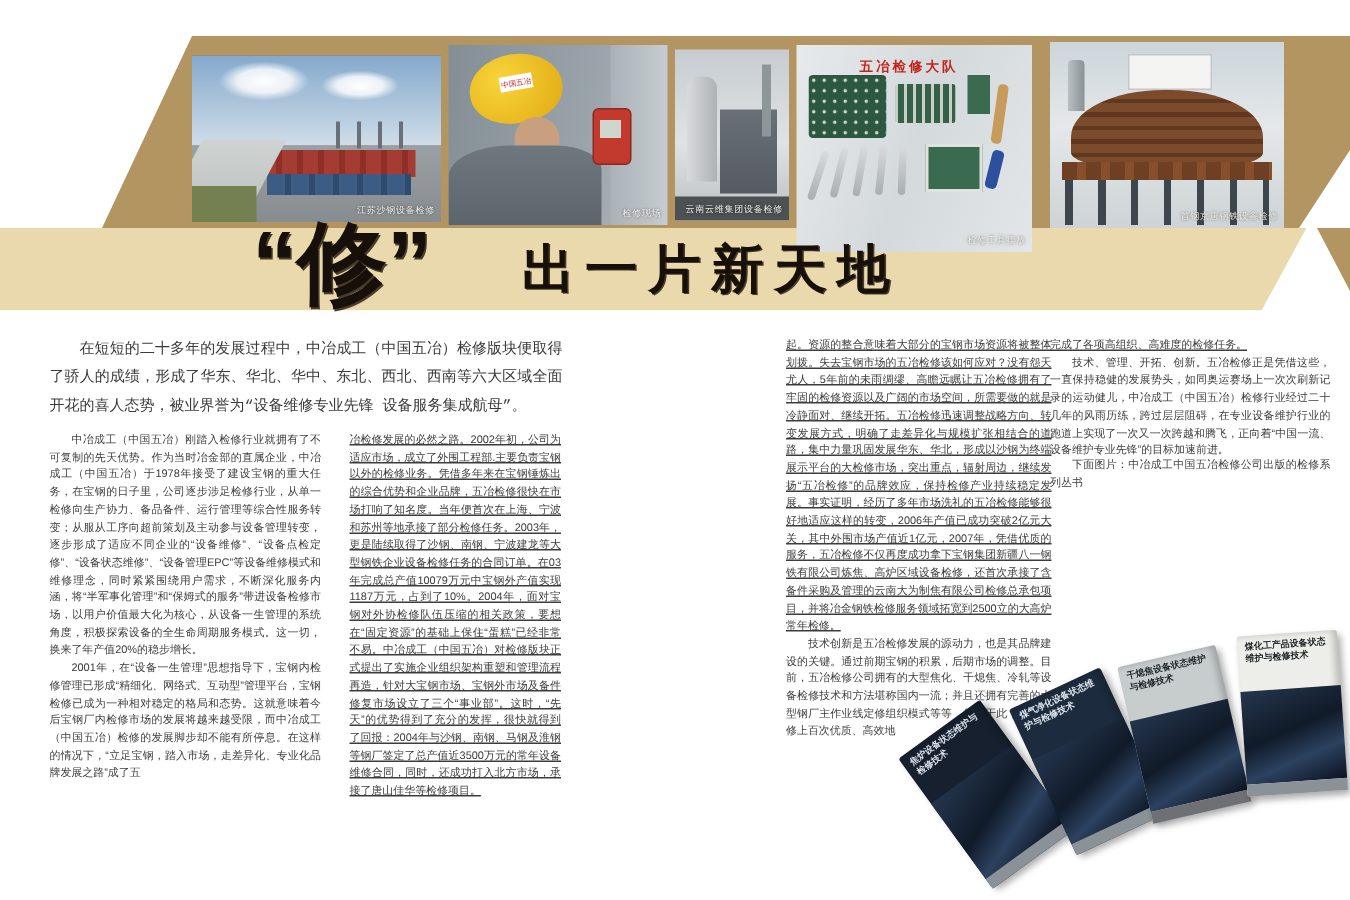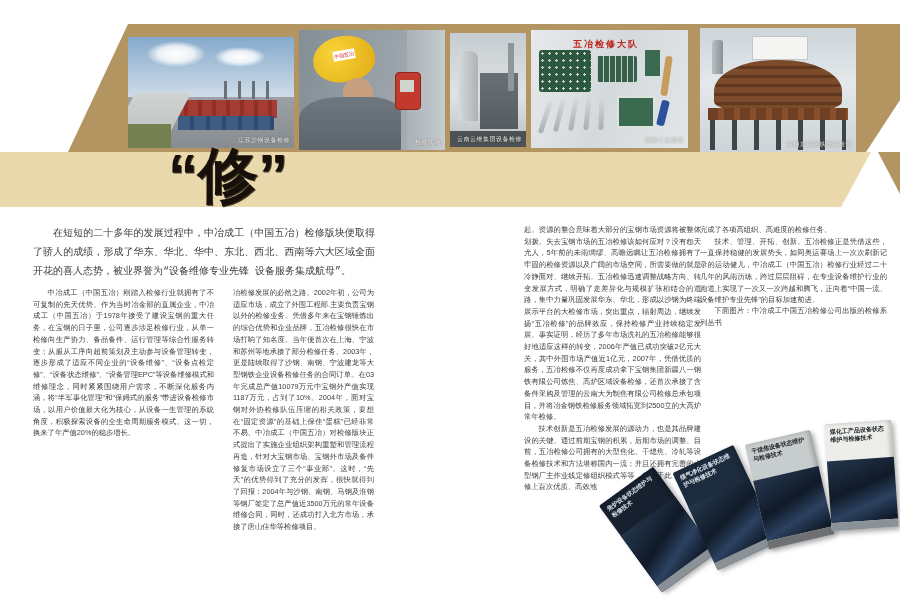--- a/index.html
+++ b/index.html
@@ -51,21 +51,21 @@
   .ph2-screen{left:101px;top:50px;width:14px;height:12px;background:#cfd6cd;}
 
   
   #photo3{left:450px;top:33px;width:76px;height:114px;background:linear-gradient(#c6ccd0,#e0e3e5 55%,#b9bec1);}
   .ph3-silo{left:8px;top:18px;width:20px;height:70px;background:linear-gradient(90deg,#d8dadb,#aeb2b4);border-radius:8px 8px 0 0;}
   .ph3-block{left:30px;top:40px;width:38px;height:56px;background:linear-gradient(#6a7176,#555b60);}
   .ph3-stack{left:58px;top:10px;width:6px;height:48px;background:#8f969a;}
   .ph3-ground{left:0;bottom:0;width:100%;height:14%;background:#4c5154;}
 
   
-  #photo4{left:531px;top:30px;width:157px;height:118px;background:linear-gradient(110deg,#e7eaec,#d4d9dc 50%,#e2e6e8);}
+  #photo4{left:531px;top:30px;width:157px;height:138px;background:linear-gradient(110deg,#e7eaec,#d4d9dc 50%,#e2e6e8);}
   .ph4-banner{position:absolute;left:42px;top:8px;font-size:9px;font-weight:700;color:#c0251c;letter-spacing:2px;z-index:4;}
   .ph4-case1{left:8px;top:20px;width:52px;height:42px;background:#2d5840;border-radius:3px;
              background-image:radial-gradient(#cfd6cc 1px,transparent 1.4px);background-size:7px 7px;background-color:#2d5840;}
   .ph4-case2{left:66px;top:26px;width:40px;height:26px;background:#36604a;border-radius:2px;
              background-image:repeating-linear-gradient(90deg,#c9d1c6 0 1.5px,transparent 1.5px 6px);}
   .ph4-box{left:114px;top:20px;width:15px;height:26px;background:#3a6a50;}
   .ph4-hammer{left:132px;top:26px;width:7px;height:40px;background:#c79b5a;border-radius:3px;transform:rotate(8deg);}
   .wrench{position:absolute;width:5px;height:34px;background:linear-gradient(#d9dcde,#a9aeb2);border-radius:3px;}
   .ph4-tray{left:86px;top:66px;width:34px;height:28px;background:#3a6a50;border:2px solid #dfe3e0;}
   .ph4-pliers{left:128px;top:70px;width:8px;height:26px;background:#2c4f9e;border-radius:3px;transform:rotate(14deg);}
@@ -77,21 +77,21 @@
   .ph5-deck{left:8px;top:80px;width:140px;height:12px;background:repeating-linear-gradient(90deg,#6e3f22 0 10px,#874f2b 10px 16px);}
   .ph5-legs{left:10px;top:92px;width:136px;height:30px;background:repeating-linear-gradient(90deg,#3f464b 0 5px,#cdd3d600 5px 22px);}
   .ph5-chimney{left:12px;top:12px;width:11px;height:34px;background:linear-gradient(90deg,#b9bfc2,#8b9296);border-radius:3px 3px 0 0;}
 
   
   .intro{position:absolute;left:33px;top:224px;width:342px;font-size:10px;line-height:19px;
          color:#3a3a3a;text-align:justify;font-family:Liberation Mono, monospace;}
   .intro p{margin:0;text-indent:2em;}
   .col{position:absolute;font-size:7.3px;line-height:11.7px;color:#3c3c3c;text-align:justify;}
   .col p{margin:0 0 0 0;text-indent:2em;}
-  .col p.noindent{text-indent:0;}
+  .col p.noindent{text-indent:0;text-decoration:underline;}
   #col1{left:33px;top:287px;width:181px;}
   #col2{left:233px;top:287px;width:141px;}
   #col3{left:524px;top:224px;width:177px;}
   #col4{left:700px;top:224px;width:187px;}
   .books-caption{margin-top:4px;font-family:Liberation Mono, monospace;}
 
   
   #books{position:absolute;left:612px;top:420px;width:290px;height:178px;}
   .book{position:absolute;width:67px;height:107px;border-radius:2px;
         box-shadow:2px 3px 5px #00000055, inset -3px 0 4px #00000033;}
@@ -170,28 +170,30 @@
     <div class="ph-layer ph5-chimney"></div>
     <div class="ph-layer ph5-box"></div>
     <div class="ph-layer ph5-ring"></div>
     <div class="ph-layer ph5-deck"></div>
     <div class="ph-layer ph5-legs"></div>
     <span class="pcap">首钢京唐钢铁设备检修</span>
   </div>
 
   <div class="headline">
     <span class="h-big">“修”</span>
+    <span class="h-side h-right">出一片新天地</span>
   </div>
 
   <div class="intro">
     <p>在短短的二十多年的发展过程中，中冶成工（中国五冶）检修版块便取得了骄人的成绩，形成了华东、华北、华中、东北、西北、西南等六大区域全面开花的喜人态势，被业界誉为“设备维修专业先锋 设备服务集成航母”。</p>
   </div>
 
   <div class="col" id="col1">
     <p>中冶成工（中国五冶）刚踏入检修行业就拥有了不可复制的先天优势。作为当时冶金部的直属企业，中冶成工（中国五冶）于1978年接受了建设宝钢的重大任务，在宝钢的日子里，公司逐步涉足检修行业，从单一检修向生产协力、备品备件、运行管理等综合性服务转变；从服从工序向超前策划及主动参与设备管理转变，逐步形成了适应不同企业的“设备维修”、“设备点检定修”、“设备状态维修”、“设备管理EPC”等设备维修模式和维修理念，同时紧紧围绕用户需求，不断深化服务内涵，将“半军事化管理”和“保姆式的服务”带进设备检修市场，以用户价值最大化为核心，从设备一生管理的系统角度，积极探索设备的全生命周期服务模式。这一切，换来了年产值20%的稳步增长。</p>
+    <p>2001年，在“设备一生管理”思想指导下，宝钢内检修管理已形成“精细化、网络式、互动型”管理平台，宝钢检修已成为一种相对稳定的格局和态势。这就意味着今后宝钢厂内检修市场的发展将越来越受限，而中冶成工（中国五冶）检修的发展脚步却不能有所停息。在这样的情况下，“立足宝钢，踏入市场，走差异化、专业化品牌发展之路”成了五</p>
   </div>
 
   <div class="col" id="col2">
     <p class="noindent">冶检修发展的必然之路。2002年初，公司为适应市场，成立了外围工程部.主要负责宝钢以外的检修业务。凭借多年来在宝钢锤炼出的综合优势和企业品牌，五冶检修很快在市场打响了知名度。当年便首次在上海、宁波和苏州等地承接了部分检修任务。2003年，更是陆续取得了沙钢、南钢、宁波建龙等大型钢铁企业设备检修任务的合同订单。在03年完成总产值10079万元中宝钢外产值实现1187万元，占到了10%。2004年，面对宝钢对外协检修队伍压缩的相关政策，要想在“固定资源”的基础上保住“蛋糕”已经非常不易。中冶成工（中国五冶）对检修版块正式提出了实施企业组织架构重塑和管理流程再造，针对大宝钢市场、宝钢外市场及备件修复市场设立了三个“事业部”。这时，“先天”的优势得到了充分的发挥，很快就得到了回报：2004年与沙钢、南钢、马钢及淮钢等钢厂签定了总产值近3500万元的常年设备维修合同，同时，还成功打入北方市场，承接了唐山佳华等检修项目。</p>
   </div>
 
   <div class="col" id="col3">
     <p class="noindent">起。资源的整合意味着大部分的宝钢市场资源将被整体划拨。失去宝钢市场的五冶检修该如何应对？没有怨天尤人，5年前的未雨绸缪、高瞻远瞩让五冶检修拥有了牢固的检修资源以及广阔的市场空间，所需要做的就是冷静面对、继续开拓。五冶检修迅速调整战略方向、转变发展方式，明确了走差异化与规模扩张相结合的道路，集中力量巩固发展华东、华北，形成以沙钢为终端展示平台的大检修市场，突出重点，辐射周边，继续发扬“五冶检修”的品牌效应，保持检修产业持续稳定发展。事实证明，经历了多年市场洗礼的五冶检修能够很好地适应这样的转变，2006年产值已成功突破2亿元大关，其中外围市场产值近1亿元，2007年，凭借优质的服务，五冶检修不仅再度成功拿下宝钢集团新疆八一钢铁有限公司炼焦、高炉区域设备检修，还首次承接了含备件采购及管理的云南大为制焦有限公司检修总承包项目，并将冶金钢铁检修服务领域拓宽到2500立的大高炉常年检修。</p>
     <p>技术创新是五冶检修发展的源动力，也是其品牌建设的关键。通过前期宝钢的积累，后期市场的调整。目前，五冶检修公司拥有的大型焦化、干熄焦、冷轧等设备检修技术和方法堪称国内一流；并且还拥有完善的大型钢厂主作业线定修组织模式等等，凭借于此，五冶检修上百次优质、高效地</p>
   </div>

